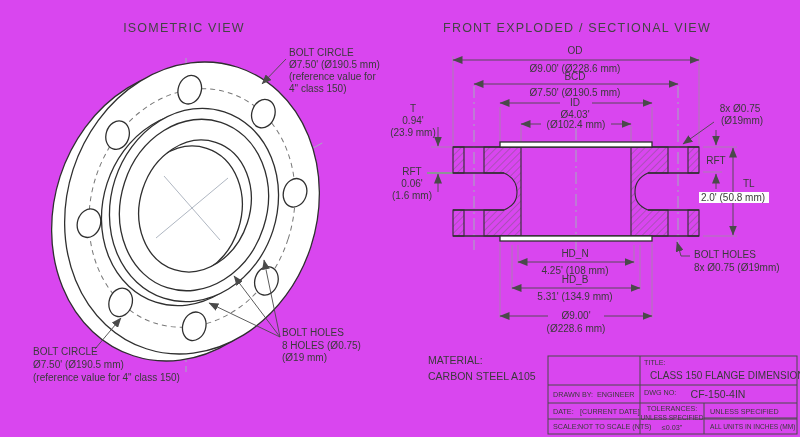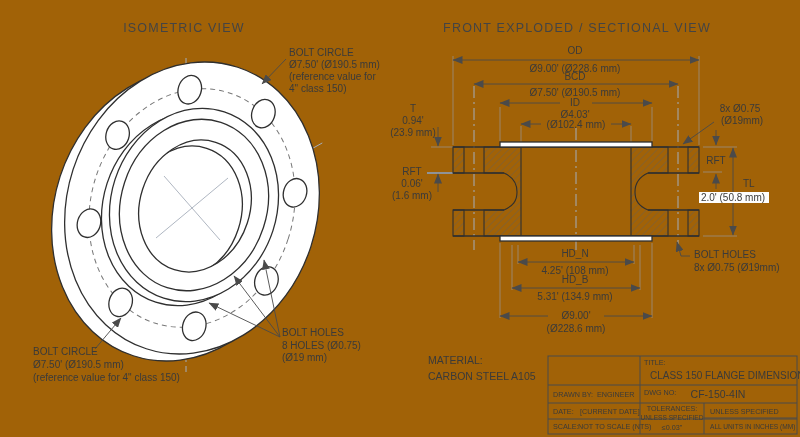--- a/index.html
+++ b/index.html
@@ -1,16 +1,16 @@
 <!DOCTYPE html>
 <html><head>
 <meta charset="utf-8">
 <style>
   html,body{margin:0;padding:0;background:#ffffff;}
-  .page{position:relative;width:800px;height:437px;background:#a16207;overflow:hidden;
+  .page{position:relative;width:800px;height:437px;background:#d946ef;overflow:hidden;
         font-family:"Liberation Sans", sans-serif;}
   svg{display:block;}
   text{fill:#3a3a3a;font-family:"Liberation Sans", sans-serif;}
   .vtitle{font-size:12.5px;letter-spacing:1.2px;fill:#444;}
   .lbl{font-size:10px;}
   .sm{font-size:7.2px;}
   .xs{font-size:6.6px;}
   .geo{stroke:#2f2f2f;fill:none;stroke-width:1.3;}
   .geo2{stroke:#2f2f2f;fill:#ffffff;stroke-width:1.3;}
   .hat{fill:url(#hatch);stroke:#2f2f2f;stroke-width:1.1;}

